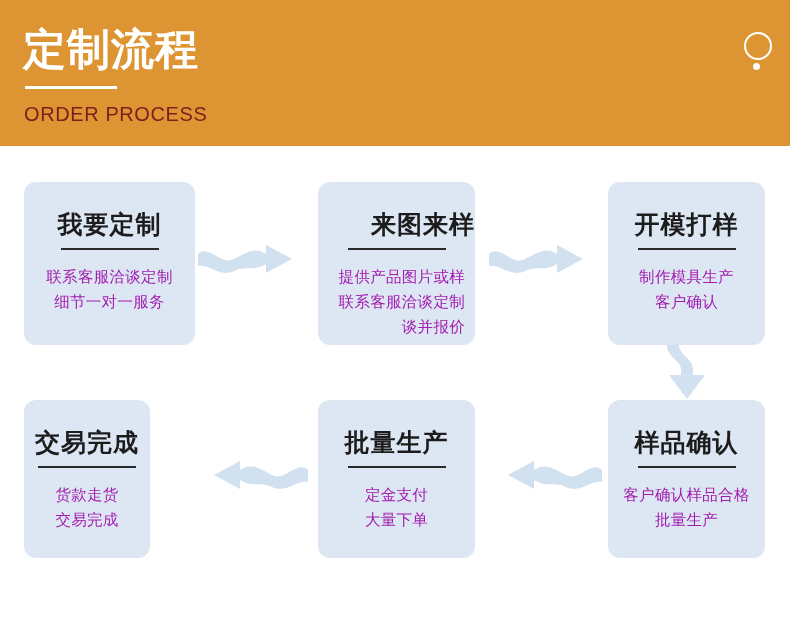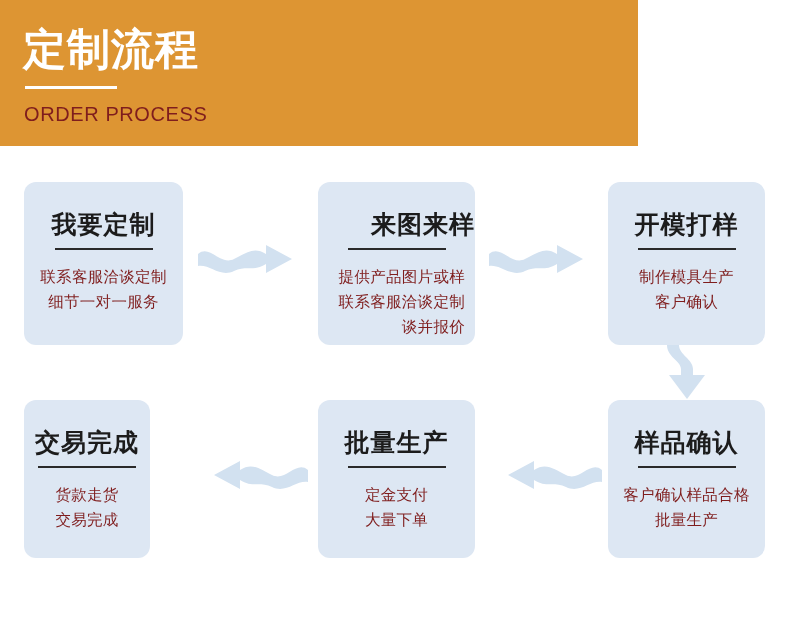--- a/index.html
+++ b/index.html
@@ -17,21 +17,21 @@
     width: 790px;
     height: 639px;
     background: #ffffff;
   }
 
   
   .header {
     position: absolute;
     left: 0;
     top: 0;
-    width: 638px;
+    width: 790px;
     height: 146px;
     background: #dd9533;
   }
 
   .header-title {
     position: absolute;
     left: 23px;
     top: 23px;
     font-size: 43px;
     line-height: 52px;
@@ -112,26 +112,26 @@
     background: #2a2a2a;
   }
 
   .card-body {
     position: absolute;
     left: 10px;
     right: 10px;
     top: 82px;
     font-size: 15.5px;
     line-height: 25px;
-    color: #7f1d1d;
+    color: #a21caf;
     letter-spacing: 0.3px;
   }
 
   
-  .card-1 { left: 24px;  top: 182px; width: 159px; height: 163px; }
+  .card-1 { left: 24px;  top: 182px; width: 171px; height: 163px; }
   .card-2 { left: 318px; top: 182px; width: 157px; height: 163px; text-align: right; }
   .card-3 { left: 608px; top: 182px; width: 157px; height: 163px; }
   
   .card-4 { left: 608px; top: 400px; width: 157px; height: 158px; }
   .card-5 { left: 318px; top: 400px; width: 157px; height: 158px; }
   .card-6 { left: 24px;  top: 400px; width: 126px; height: 158px; }
 
   
   .arrow {
     position: absolute;

